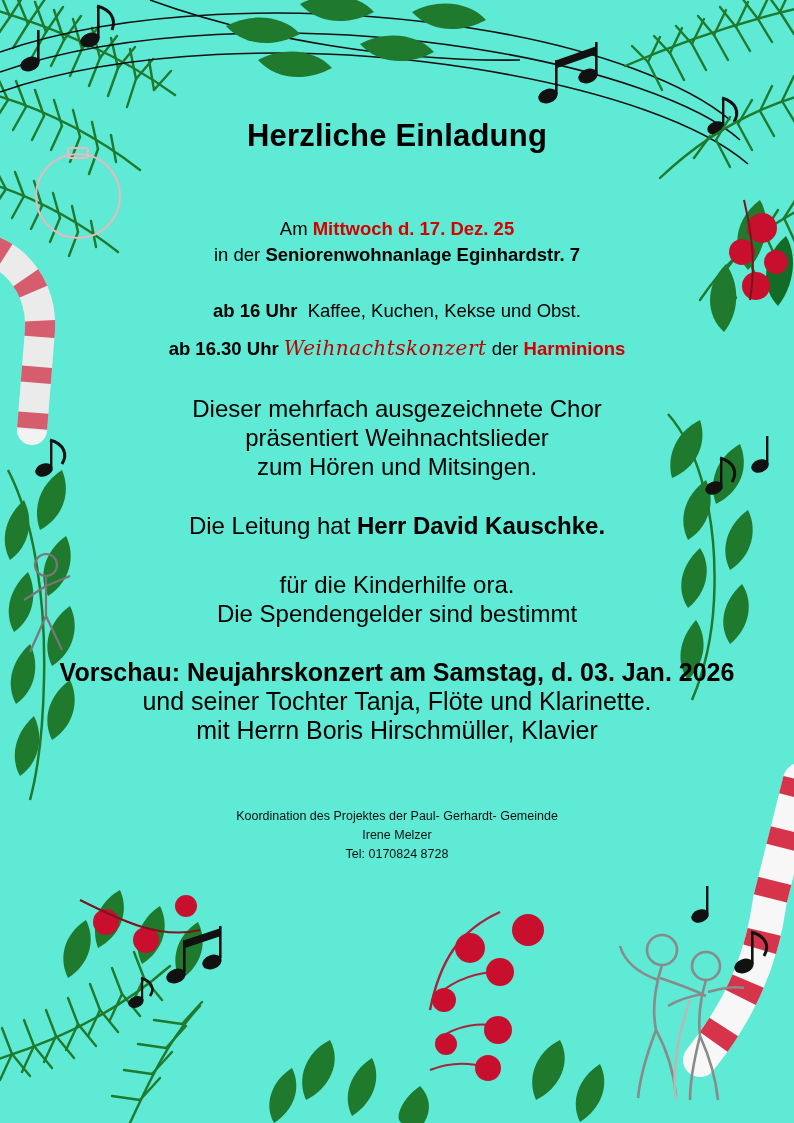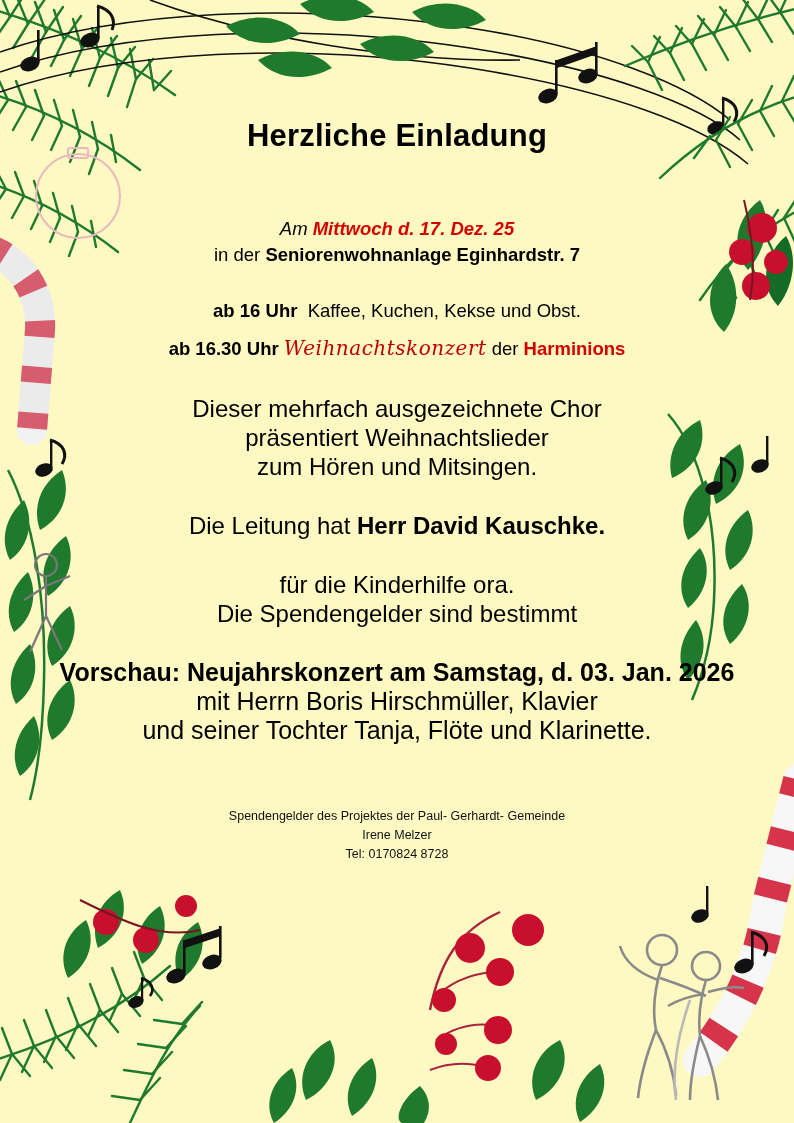--- a/index.html
+++ b/index.html
@@ -12,21 +12,21 @@
     height: 1123px;
     position: relative;
     overflow: hidden;
     font-family: "Liberation Sans", sans-serif;
     color: #000000;
   }
 
   .page {
     position: absolute;
     inset: 0;
-    background: #fef9c3;
+    background: #5eead4;
   }
 
   
   .deco {
     position: absolute;
     inset: 0;
     pointer-events: none;
   }
   .deco svg { display: block; width: 794px; height: 1123px; }
 
@@ -43,21 +43,21 @@
   .title {
     font-size: 31px;
     font-weight: bold;
     letter-spacing: 0.2px;
     margin: 0 0 64px 0;
   }
 
   .red { color: #d40000; }
   .bold { font-weight: bold; }
 
-  .block-date .l1 { font-size: 18.5px; font-weight: bold; font-style: italic; }
+  .block-date .l1 { font-size: 18.5px; font-weight: bold; }
   .block-date .l1 .lead { font-weight: normal; }
   .block-date .l2 { font-size: 18.5px; margin-top: 4px; }
   .spacer-14 { height: 16px; }
   .spacer-30 { height: 34px; }
   .spacer-26 { height: 30px; }
 
   .kaffee { font-size: 18.5px; }
 
   .konzert-line {
     font-size: 18.5px;
@@ -472,24 +472,24 @@
 
     <div class="para">
       <div>für die Kinderhilfe ora.</div>
       <div>Die Spendengelder sind bestimmt</div>
     </div>
 
     <div class="spacer-26"></div>
 
     <div class="vorschau">
       <div class="bold">Vorschau: Neujahrskonzert am Samstag, d. 03. Jan. 2026</div>
+      <div>und seiner Tochter Tanja, Flöte und Klarinette.</div>
       <div>mit Herrn Boris Hirschmüller, Klavier</div>
-      <div>und seiner Tochter Tanja, Flöte und Klarinette.</div>
     </div>
 
     <div class="footer">
-      <div>Spendengelder des Projektes der Paul- Gerhardt- Gemeinde</div>
+      <div>Koordination des Projektes der Paul- Gerhardt- Gemeinde</div>
       <div>Irene Melzer</div>
       <div>Tel: 0170824 8728</div>
     </div>
 
   </div>
 </div>
 
 </body></html>

